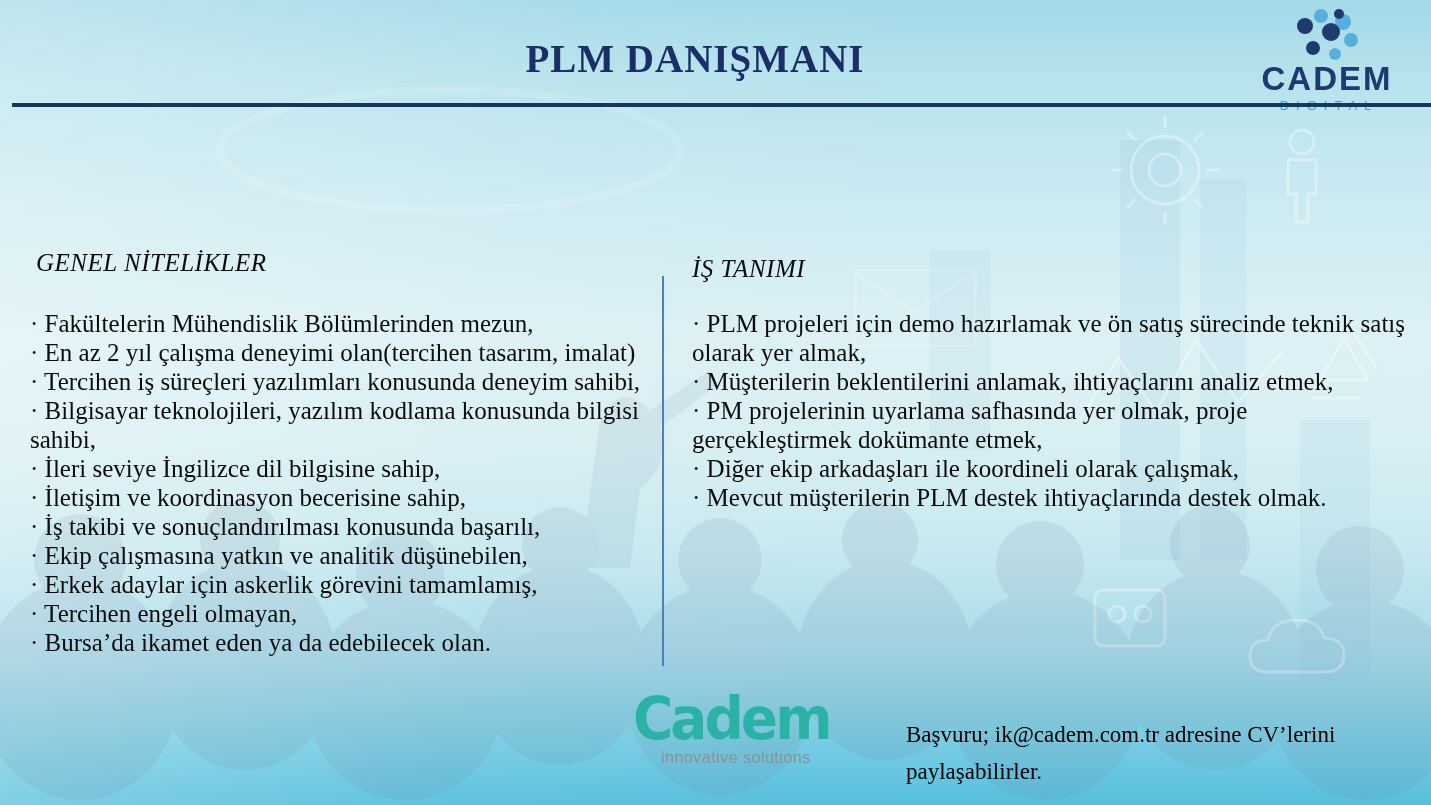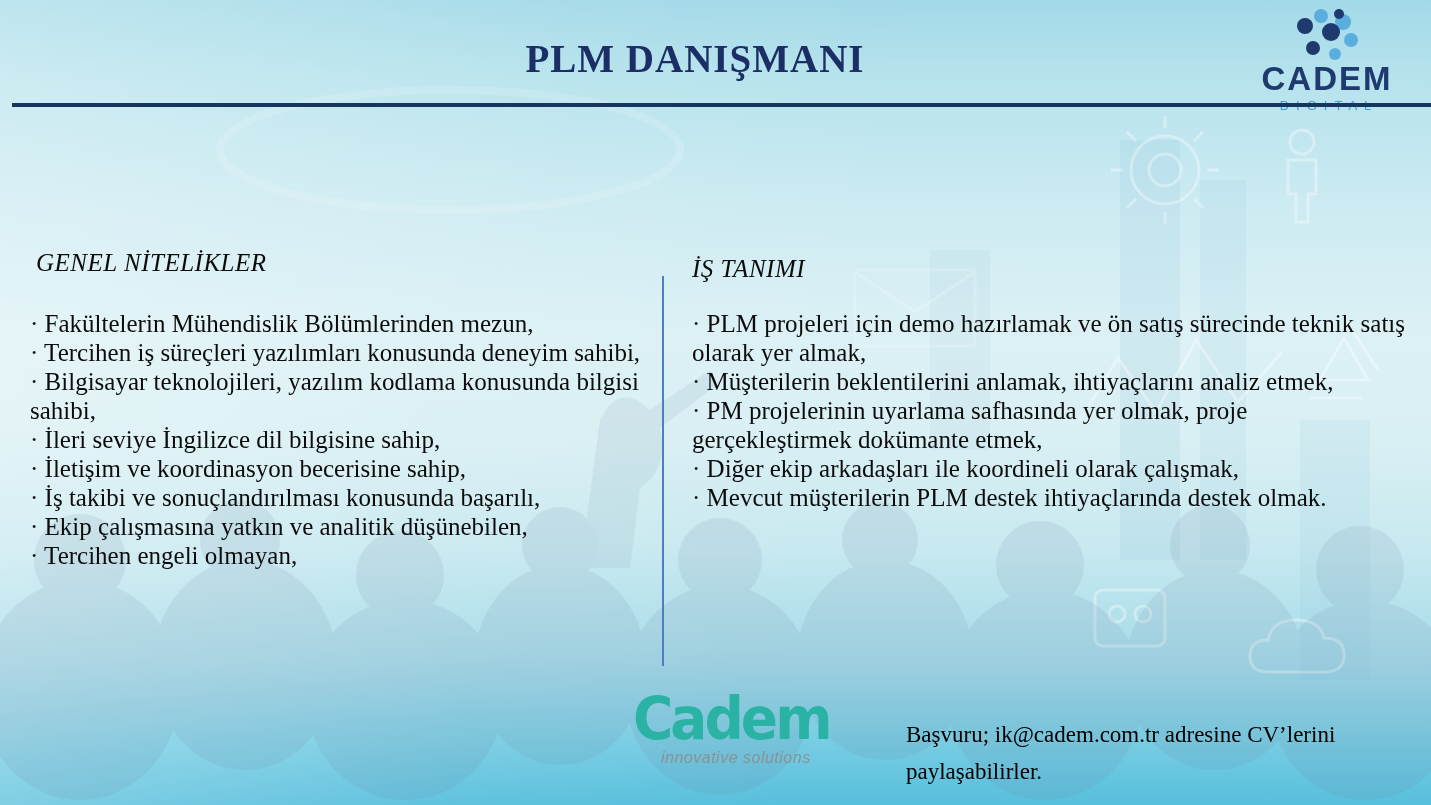--- a/index.html
+++ b/index.html
@@ -35,21 +35,21 @@
   .list-right{left:692px;top:309px;width:714px;}
   .divider{position:absolute;left:662px;top:276px;width:2px;height:390px;background:#4d7fc0;}
   
   .footer-logo{position:absolute;left:633px;top:692px;width:190px;}
   .footer-logo-text{
     font-family:"DejaVu Sans", sans-serif;font-weight:bold;font-size:55px;line-height:1;
     color:#2ab3a4;letter-spacing:-3px;transform:scaleY(1.08);
   }
   .footer-logo-tag{
     font-family:"Liberation Sans", sans-serif;font-size:16px;color:#8b9196;
-    margin-top:2px;margin-left:28px;letter-spacing:0.5px;font-style:italic;
+    margin-top:2px;margin-left:28px;letter-spacing:0.5px;
   }
   .contact{position:absolute;left:906px;top:703px;width:478px;font-size:23px;line-height:37px;color:#000;margin-top:13px;}
 </style>
 </head>
 <body>
 
 <div class="slide">
 
   <svg class="bg-layer" width="1431" height="805" viewBox="0 0 1431 805" xmlns="http://www.w3.org/2000/svg">
 
@@ -130,27 +130,30 @@
     <div class="brand-name">CADEM</div>
     <div class="brand-sub">DIGITAL</div>
   </div>
 
   <div class="hr-line"></div>
 
 
   <div class="col-heading heading-left">GENEL NİTELİKLER</div>
   <div class="col-list list-left">
       <div class="li">· Fakültelerin Mühendislik Bölümlerinden mezun,</div>
+      <div class="li">· En az 2 yıl çalışma deneyimi olan(tercihen tasarım, imalat)</div>
       <div class="li">· Tercihen iş süreçleri yazılımları konusunda deneyim sahibi,</div>
       <div class="li">· Bilgisayar teknolojileri, yazılım kodlama konusunda bilgisi sahibi,</div>
       <div class="li">· İleri seviye İngilizce dil bilgisine sahip,</div>
       <div class="li">· İletişim ve koordinasyon becerisine sahip,</div>
       <div class="li">· İş takibi ve sonuçlandırılması konusunda başarılı,</div>
       <div class="li">· Ekip çalışmasına yatkın ve analitik düşünebilen,</div>
+      <div class="li">· Erkek adaylar için askerlik görevini tamamlamış,</div>
       <div class="li">· Tercihen engeli olmayan,</div>
+      <div class="li">· Bursa’da ikamet eden ya da edebilecek olan.</div>
     </div>
 
   <div class="divider"></div>
 
   <div class="col-heading heading-right">İŞ TANIMI</div>
   <div class="col-list list-right">
       <div class="li">· PLM projeleri için demo hazırlamak ve ön satış sürecinde teknik satış olarak yer almak,</div>
       <div class="li">· Müşterilerin beklentilerini anlamak, ihtiyaçlarını analiz etmek,</div>
       <div class="li">· PM projelerinin uyarlama safhasında yer olmak, proje gerçekleştirmek dokümante etmek,</div>
       <div class="li">· Diğer ekip arkadaşları ile koordineli olarak çalışmak,</div>

